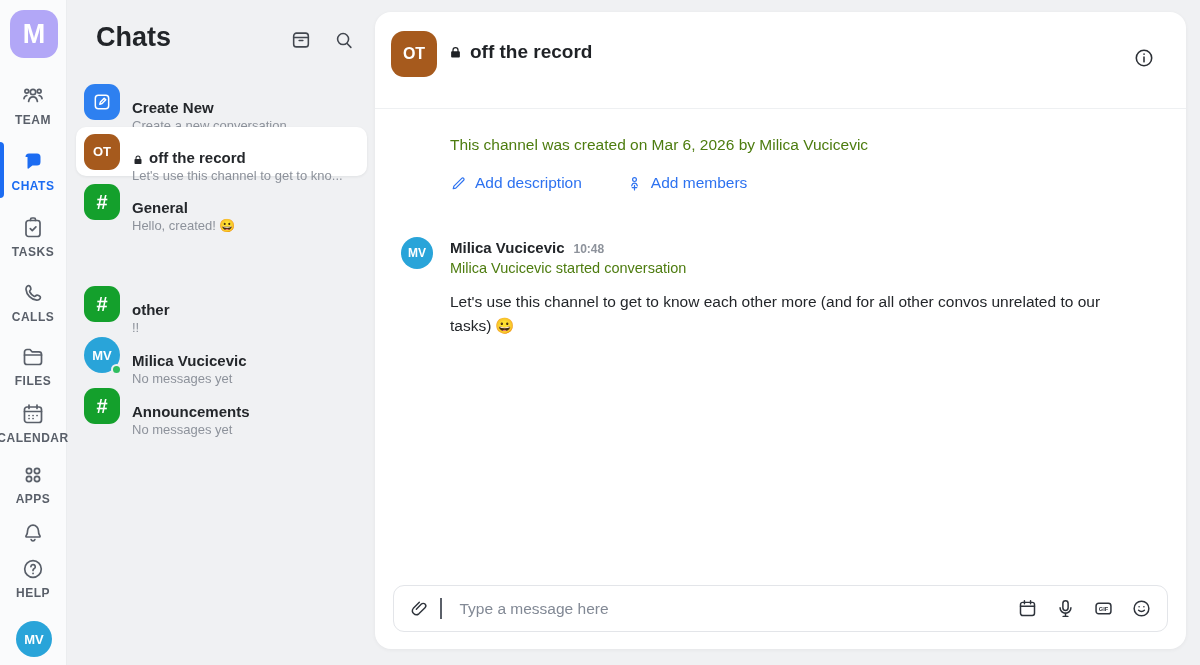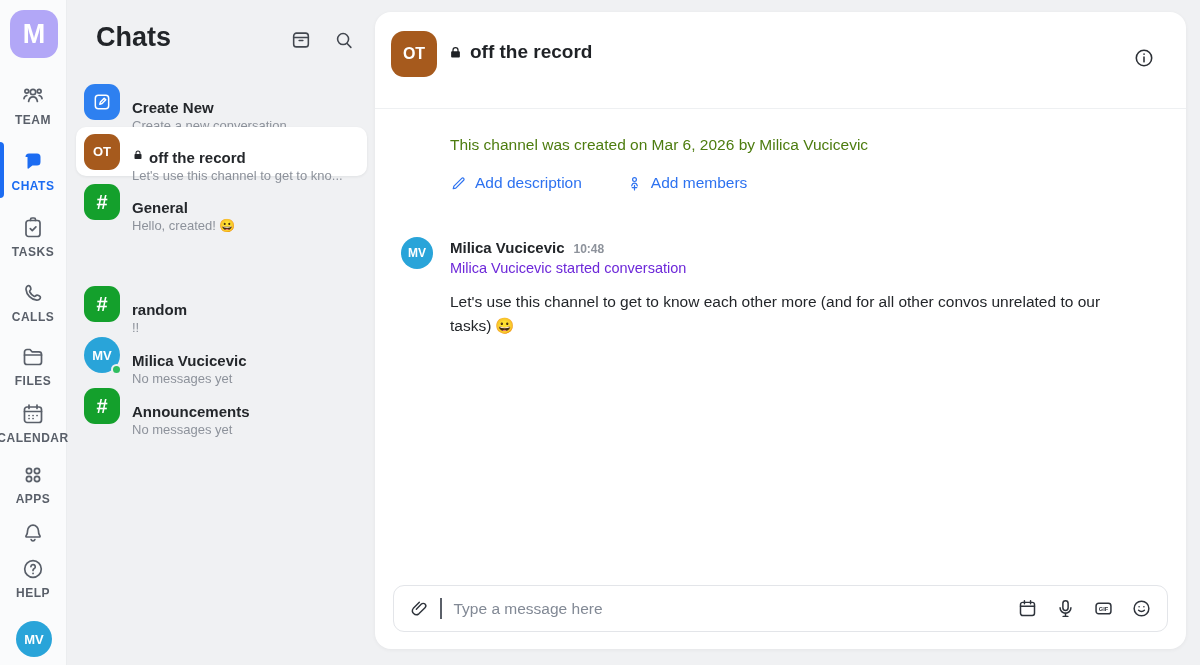--- a/index.html
+++ b/index.html
@@ -38,21 +38,21 @@
     padding-left:8px; border-radius:10px; cursor:pointer; }
   .chat-item.selected { background:#ffffff; box-shadow:0 1px 3px rgba(20,22,26,.07); height:49px; }
   .ci-avatar { width:36px; height:36px; border-radius:11px; flex:none; display:flex; align-items:center; justify-content:center;
     color:#fff; font-weight:700; }
   .ci-avatar.round { border-radius:50%; position:relative; }
   .ci-avatar .hash { font-size:20px; font-weight:700; }
   .ci-avatar .initials { font-size:13px; }
   .status-dot { position:absolute; right:-2px; bottom:-2px; width:11px; height:11px; border-radius:50%;
     background:#2fbe5f; border:2px solid #f0f1f3; }
   .ci-text { display:flex; flex-direction:column; gap:2px; min-width:0; }
-  .ci-title { font-size:15px; font-weight:700; color:#24272b; display:flex; align-items:flex-start; gap:5px; white-space:nowrap;margin-top:28px; }
+  .ci-title { font-size:15px; font-weight:700; color:#24272b; display:flex; align-items:flex-end; gap:5px; white-space:nowrap;margin-top:28px; }
   .ci-title .lock { width:12px; height:12px; color:#24272b; }
   .ci-sub { font-size:13px; color:#8d929b; white-space:nowrap; overflow:hidden; }
 
   .bg-blue   { background:#2e80f0; }
   .bg-brown  { background:#a65a1d; }
   .bg-green  { background:#14a02c; }
   .bg-orange { background:#f6831f; }
   .bg-cyan   { background:#29a4d9; }
 
   
@@ -72,28 +72,28 @@
   .intro-line { position:absolute; left:75px; top:124px; font-size:15.5px; color:#4d7c0f; }
   .intro-actions { position:absolute; left:75px; top:162px; display:flex; gap:44px; }
   .action-link { display:flex; align-items:center; gap:8px; color:#2d72f0; font-size:15.5px; cursor:pointer; }
   .action-link .ico { width:17px; height:17px; }
 
   .msg-avatar { position:absolute; left:26px; top:225px; width:32px; height:32px; border-radius:50%; background:#29a4d9;
     color:#fff; font-size:12px; font-weight:700; display:flex; align-items:center; justify-content:center; }
   .msg-namerow { position:absolute; left:75px; top:227px; display:flex; align-items:baseline; gap:9px; }
   .msg-author { font-size:15px; font-weight:700; color:#23262a; }
   .msg-time { font-size:12px; font-weight:600; color:#8d929b; }
-  .msg-note { position:absolute; left:75px; top:248px; font-size:14.5px; color:#6d28d9; }
+  .msg-note { position:absolute; left:75px; top:248px; font-size:14.5px; color:#4d7c0f; }
   .msg-body { position:absolute; left:75px; top:278px; width:680px; font-size:15.5px; line-height:1.55; color:#23262a; }
 
   .composer { position:absolute; left:18px; top:573px; width:775px; height:47px; border:1px solid #e3e5e9; border-radius:11px;
     display:flex; align-items:center; padding:0 15px; background:#fff; }
   .composer .clip { width:20px; height:20px; color:#2e333b; cursor:pointer; }
   .caret { width:1.5px; height:21px; background:#5b6069; margin-left:11px; }
-  .placeholder { margin-left:12px; font-size:15.5px; color:#828995; }
+  .placeholder { margin-left:18px; font-size:15.5px; color:#828995; }
   .comp-right { margin-left:auto; display:flex; align-items:center; gap:17px; color:#2e333b; }
   .comp-right .ico { width:21px; height:21px; cursor:pointer; }
   .gif-text { font-size:6.5px; font-weight:700; fill:currentColor; stroke:none; font-family:"Liberation Sans",sans-serif; }
 </style>
 </head>
 <body>
 
 <div class="rail">
   <div class="rail-logo">M</div>
   <div class="rail-indicator"></div>
@@ -258,21 +258,21 @@
     </div>
   </div>
 
 
   <div class="chat-item" style="top:280px">
     <div class="ci-avatar bg-green">
         <span class="hash">#</span>
       </div>
     <div class="ci-text">
       <div class="ci-title">
-          <span>random</span>
+          <span>other</span>
         </div>
       <div class="ci-sub">!!</div>
     </div>
   </div>
 
   <div class="chat-item" style="top:331px">
     <div class="ci-avatar round bg-cyan">
       <span class="initials">MV</span>
       <span class="status-dot"></span>
     </div>

